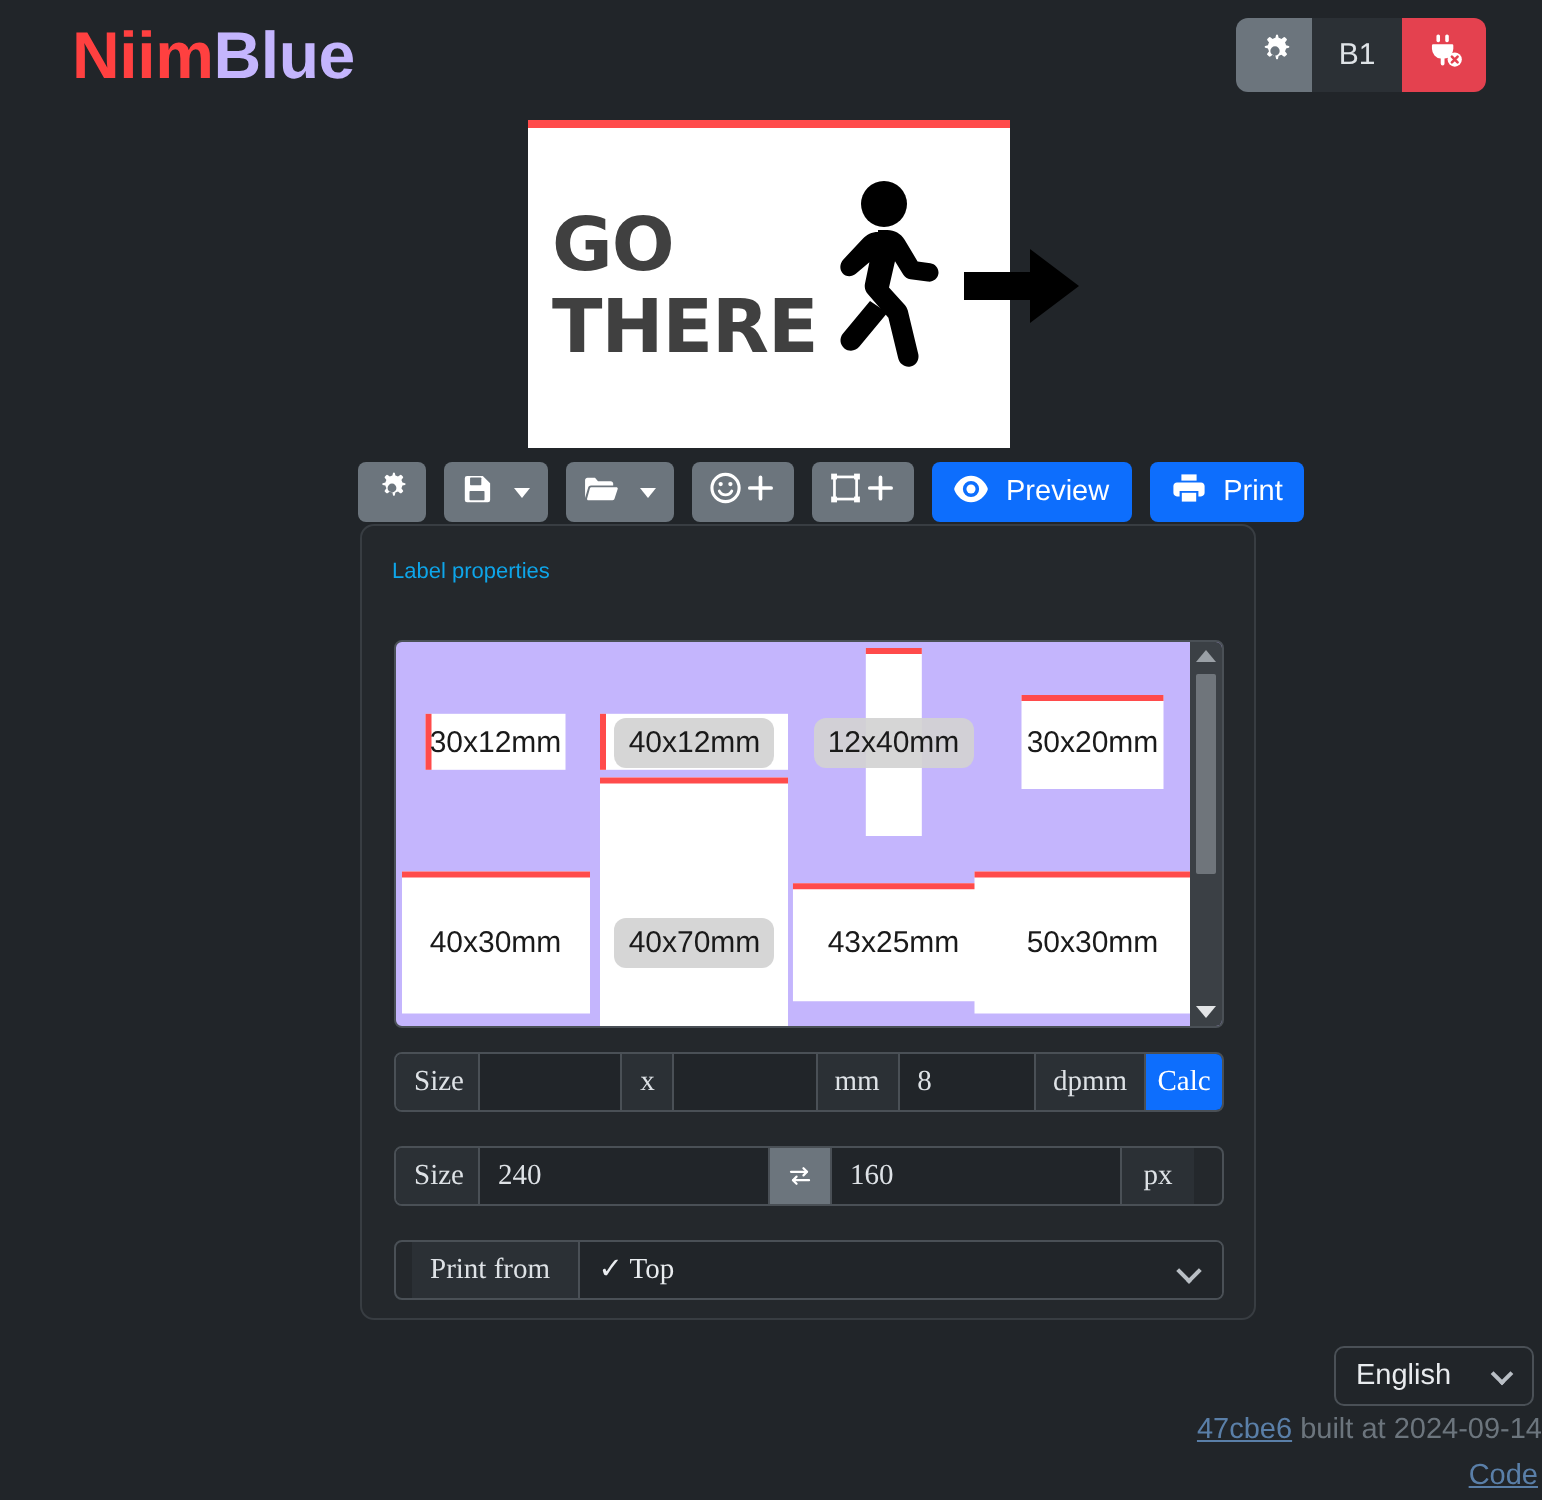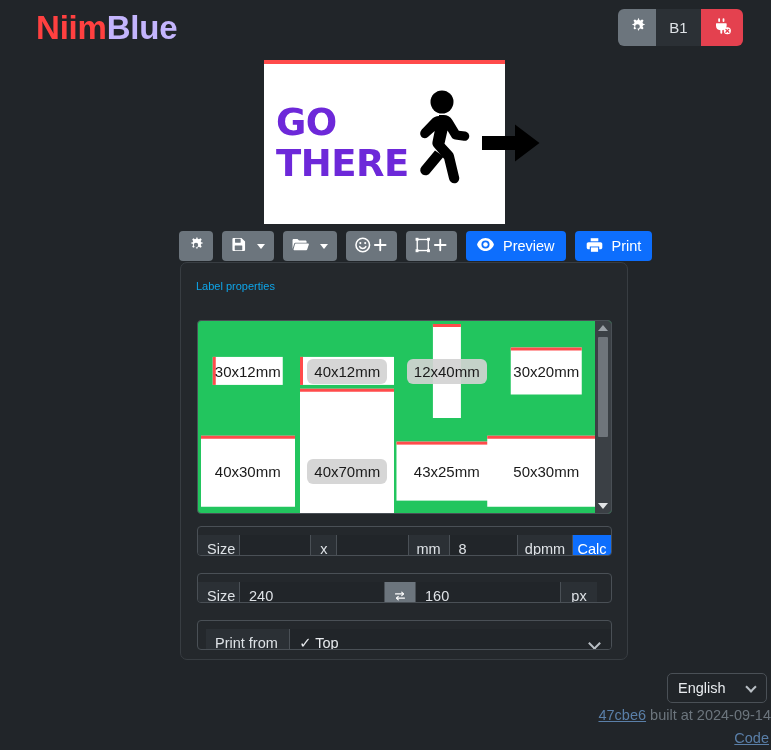--- a/index.html
+++ b/index.html
@@ -36,21 +36,21 @@
   .cg-model { background: #2b3035; width: 45px; color: #dfe3e7; font-size: 15px; }
   .cg-plug { background: #e4414f; width: 42px; }
 
   
   #label-preview {
     position: absolute; left: 264px; top: 60px; width: 241px; height: 164px;
     background: #ffffff; border-top: 4px solid #ff4b4b;
   }
   #label-go-there {
     position: absolute; left: 12px; top: 38px;
-    color: #6d28d9; font-size: 37px; font-weight: bold; line-height: 1.12;
+    color: #404040; font-size: 37px; font-weight: bold; line-height: 1.12;
     letter-spacing: -0.5px;
     font-family: "DejaVu Sans", sans-serif;
   }
   #label-icon-walk { position: absolute; left: 144px; top: 26px; }
   #label-icon-arrow { position: absolute; left: 218px; top: 58px; }
 
   
   #toolbar {
     position: absolute; left: 179px; top: 231px;
     display: flex; gap: 9px; align-items: center;
@@ -76,21 +76,21 @@
   }
   #props-title {
     position: absolute; left: 15px; top: 17px;
     color: #0ea5e9; font-size: 11px;
   }
 
   
   #size-grid-wrap {
     position: absolute; left: 16px; top: 57px; width: 415px; height: 194px;
     border: 1px solid #4a5056; border-radius: 4px;
-    background: #22c55e; overflow: hidden;
+    background: #c4b5fd; overflow: hidden;
   }
   #size-grid {
     position: absolute; left: 0; top: 0; width: 398px; height: 194px;
   }
   .tile {
     position: absolute;
     display: flex; align-items: center; justify-content: center;
   }
   .tile-box {
     position: absolute; background: #ffffff;
@@ -125,23 +125,23 @@
   }
 
   
   .row {
     position: absolute; left: 16px; display: flex; height: 30px;
     border: 1px solid #4a5056; border-radius: 4px; overflow: hidden;
   }
   .cell {
     display: flex; align-items: center;
     height: 28px; font-size: 14.5px; color: #dee2e6;
-    font-family: Liberation Sans, sans-serif;
+    font-family: Liberation Serif, serif;
     border-right: 1px solid #4a5056;
-    padding: 0 9px; background: #2b3035; margin-top: 8px;
+    padding: 0 9px; background: #2b3035;
   }
   .cell:last-child { border-right: none; }
   .cell.input { background: #212529; color: #dee2e6; }
   .cell.blue { background: #0d6efd; color: #fff; }
   .cell.gray { background: #6c757d; color: #fff; justify-content: center; }
   .cell.addon { background: #2b3035; color: #dee2e6; }
 
   #row-mm { top: 263px; width: 415px; }
   #row-mm .c-size  { width: 42px; }
   #row-mm .c-w     { width: 74px; }

